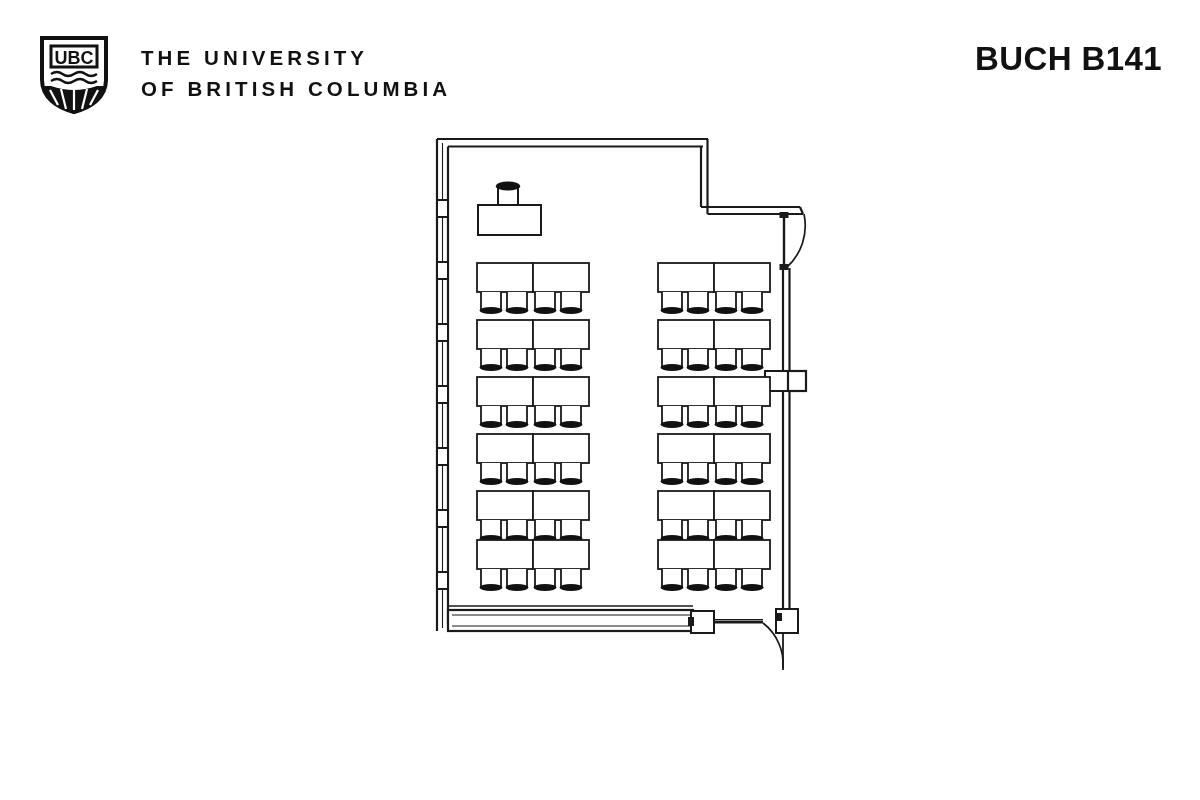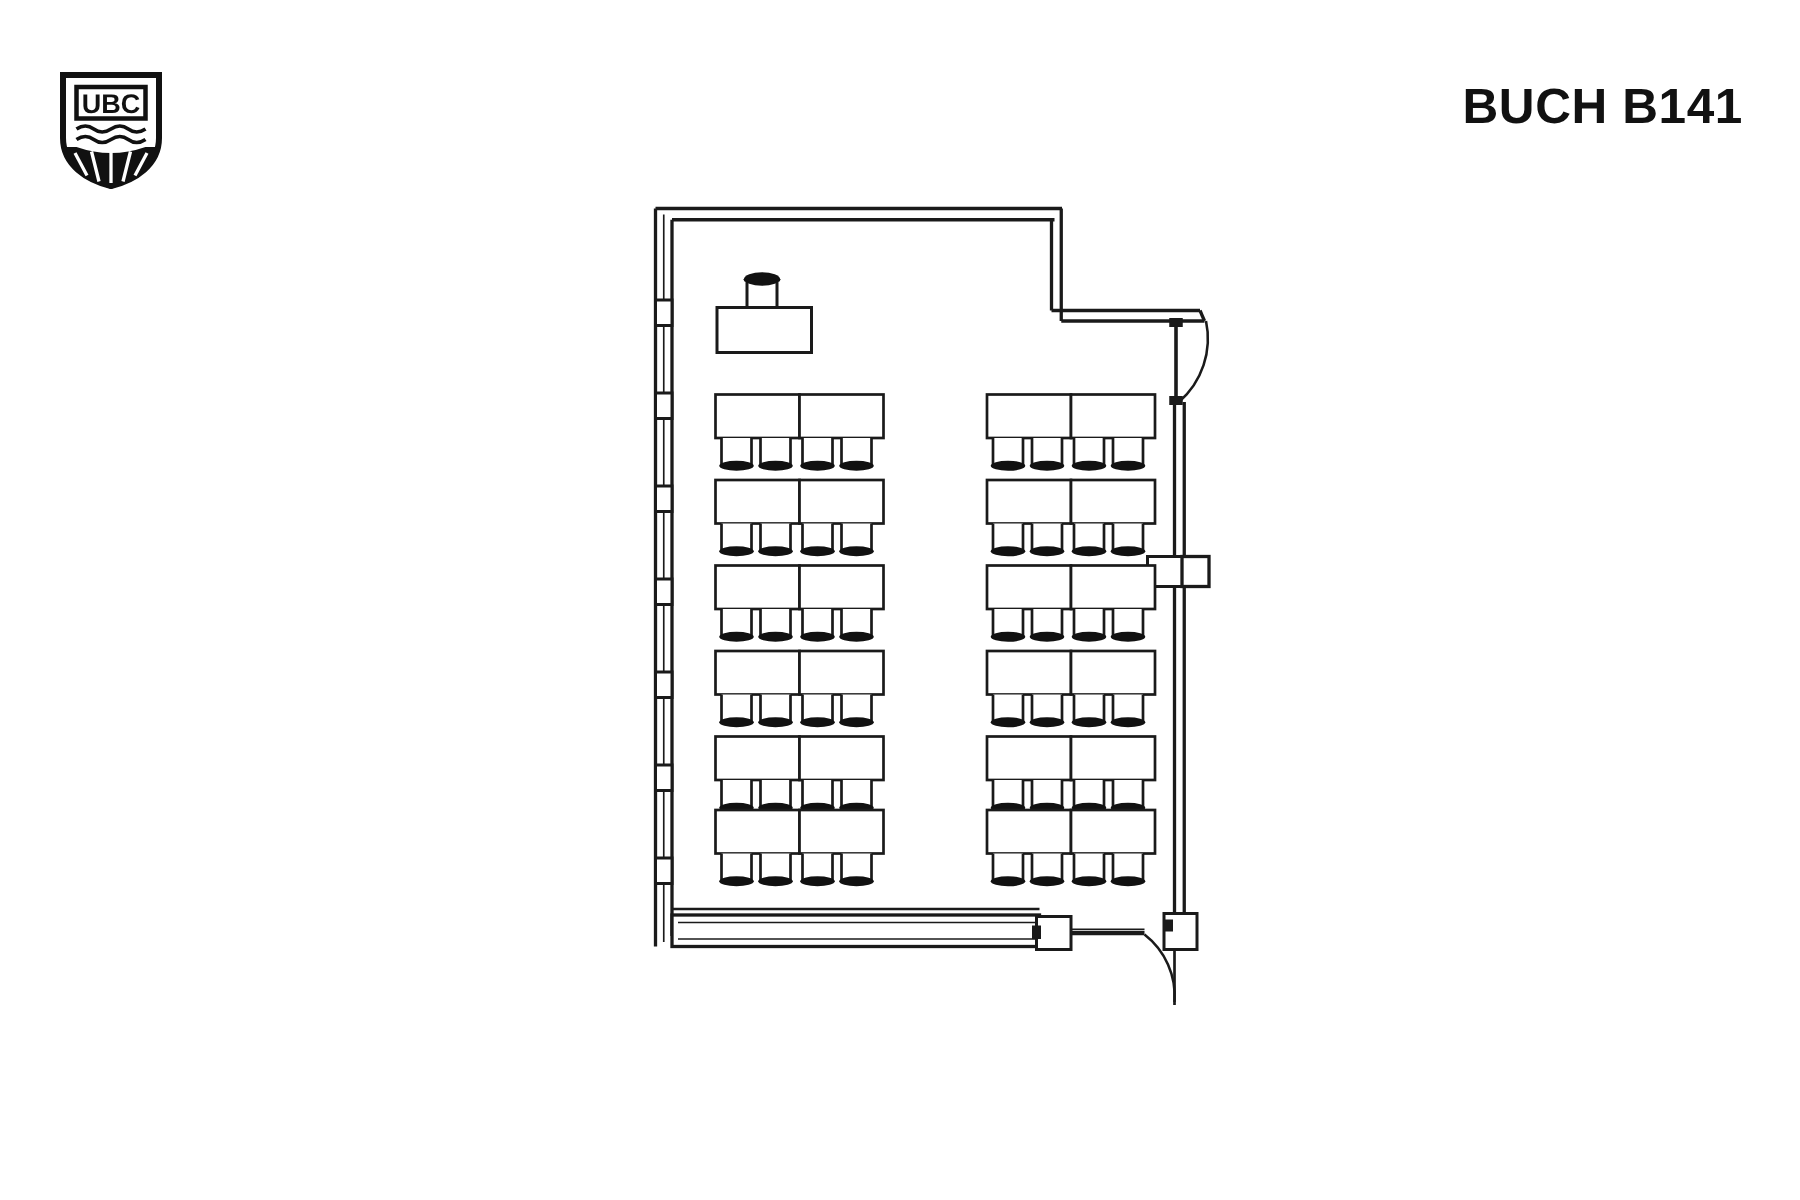--- a/index.html
+++ b/index.html
@@ -12,21 +12,21 @@
   }
   #page {
     position: relative;
     width: 1200px; height: 800px;
     background: #ffffff;
   }
 
   
   #header {
     position: absolute;
-    left: 0; top: 12px;
+    left: 0; top: 0;
     width: 1200px; height: 130px; padding-left: 16px;
   }
   #brand {
     position: absolute;
     left: 40px; top: 36px;
     display: flex;
     align-items: flex-start;
   }
   #shield {
     width: 68px; height: 78px;
@@ -88,20 +88,24 @@
         </g>
         <g stroke="#ffffff" stroke-width="2.2" fill="none">
           <path d="M34 74 L34 52"></path>
           <path d="M26 73 L21 53"></path>
           <path d="M42 73 L47 53"></path>
           <path d="M18 69 L10 54"></path>
           <path d="M50 69 L58 54"></path>
         </g>
       </svg>
 
+      <div id="wordmark">
+        <div class="wm-line">THE UNIVERSITY</div>
+        <div class="wm-line">OF BRITISH COLUMBIA</div>
+      </div>
     </div>
 
     <div id="room-title">BUCH B141</div>
   </div>
 
   <div id="plan-wrap">
     <svg id="plan" width="1200" height="600" viewBox="0 110 1200 600">
 
       <g fill="none" stroke="#1a1a1a">
 

